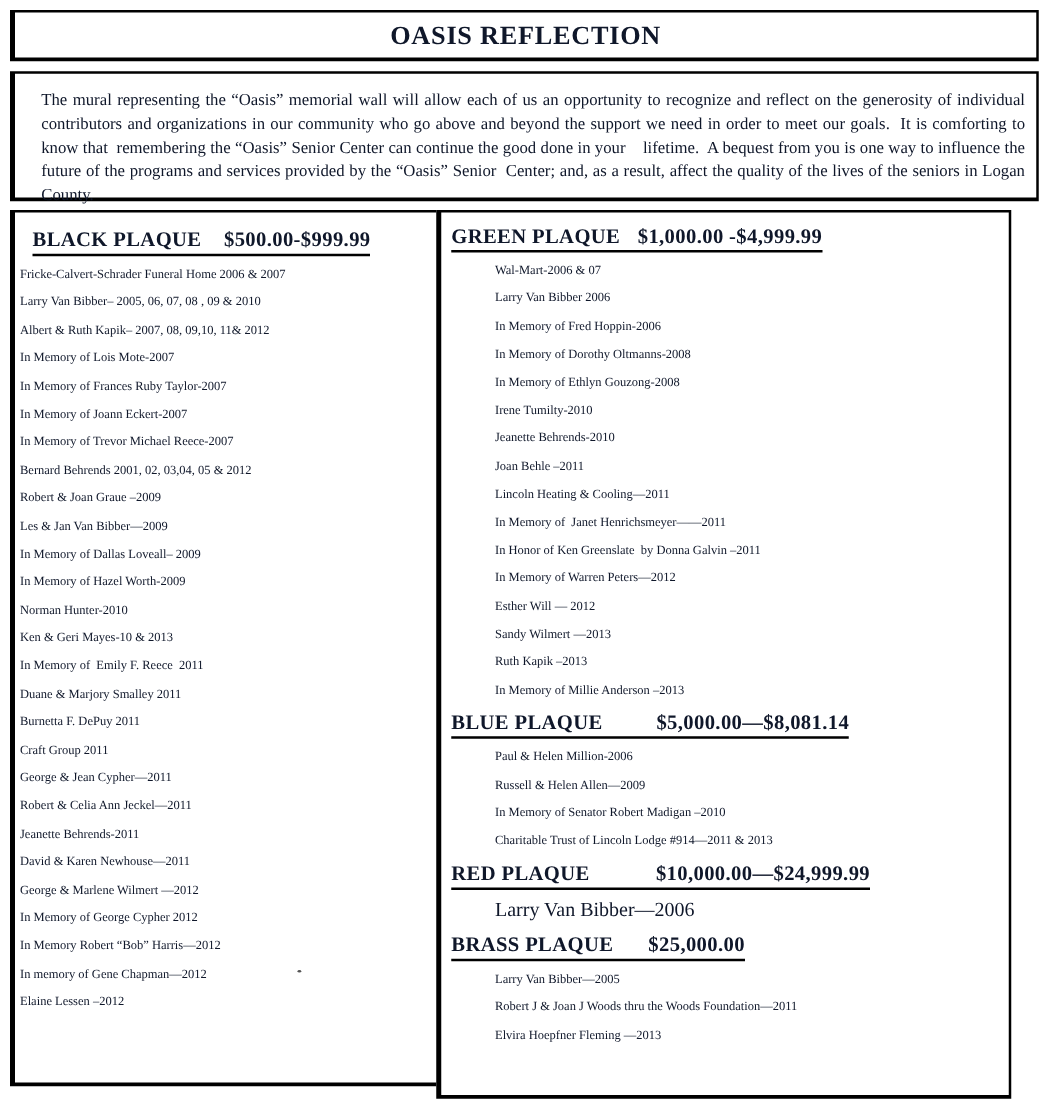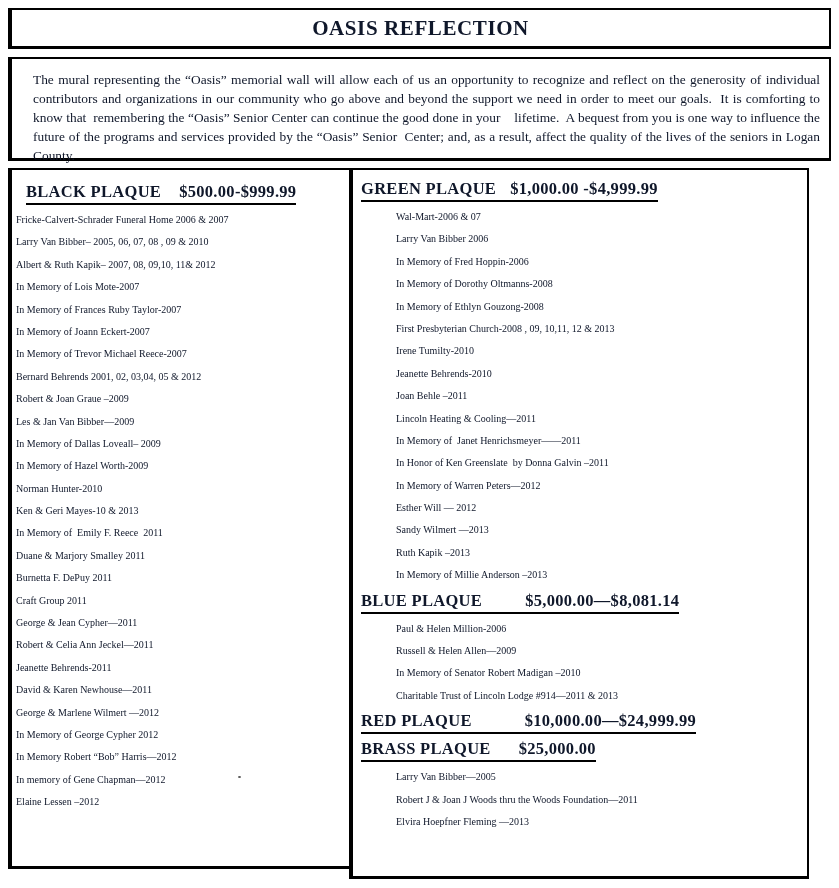--- a/index.html
+++ b/index.html
@@ -158,21 +158,20 @@
       <div class="heading-row">
         <span class="plaque-heading"><span>GREEN PLAQUE</span><span class="hgap hgap-green"></span><span>$1,000.00 -$4,999.99</span></span>
       </div>
       <div class="items">
 
       <div class="item">Wal-Mart-2006 &amp; 07</div>
           <div class="item">Larry Van Bibber 2006</div>
           <div class="item">In Memory of Fred Hoppin-2006</div>
           <div class="item">In Memory of Dorothy Oltmanns-2008</div>
           <div class="item">In Memory of Ethlyn Gouzong-2008</div>
-          <div class="item">First Presbyterian Church-2008 , 09, 10,11, 12 &amp; 2013</div>
           <div class="item">Irene Tumilty-2010</div>
           <div class="item">Jeanette Behrends-2010</div>
           <div class="item">Joan Behle –2011</div>
           <div class="item">Lincoln Heating &amp; Cooling—2011</div>
           <div class="item">In Memory of  Janet Henrichsmeyer——2011</div>
           <div class="item">In Honor of Ken Greenslate  by Donna Galvin –2011</div>
           <div class="item">In Memory of Warren Peters—2012</div>
           <div class="item">Esther Will — 2012</div>
           <div class="item">Sandy Wilmert —2013</div>
           <div class="item">Ruth Kapik –2013</div>
@@ -190,20 +189,24 @@
           <div class="item">Russell &amp; Helen Allen—2009</div>
           <div class="item">In Memory of Senator Robert Madigan –2010</div>
           <div class="item">Charitable Trust of Lincoln Lodge #914—2011 &amp; 2013</div>
         </div>
     </div>
 
     <div class="section">
       <div class="heading-row">
         <span class="plaque-heading"><span>RED PLAQUE</span><span class="hgap hgap-red"></span><span>$10,000.00—$24,999.99</span></span>
       </div>
+      <div class="items items-large">
+
+      <div class="item">Larry Van Bibber—2006</div>
+        </div>
     </div>
 
     <div class="section">
       <div class="heading-row">
         <span class="plaque-heading"><span>BRASS PLAQUE</span><span class="hgap hgap-brass"></span><span>$25,000.00</span></span>
       </div>
       <div class="items">
 
       <div class="item">Larry Van Bibber—2005</div>
           <div class="item">Robert J &amp; Joan J Woods thru the Woods Foundation—2011</div>

